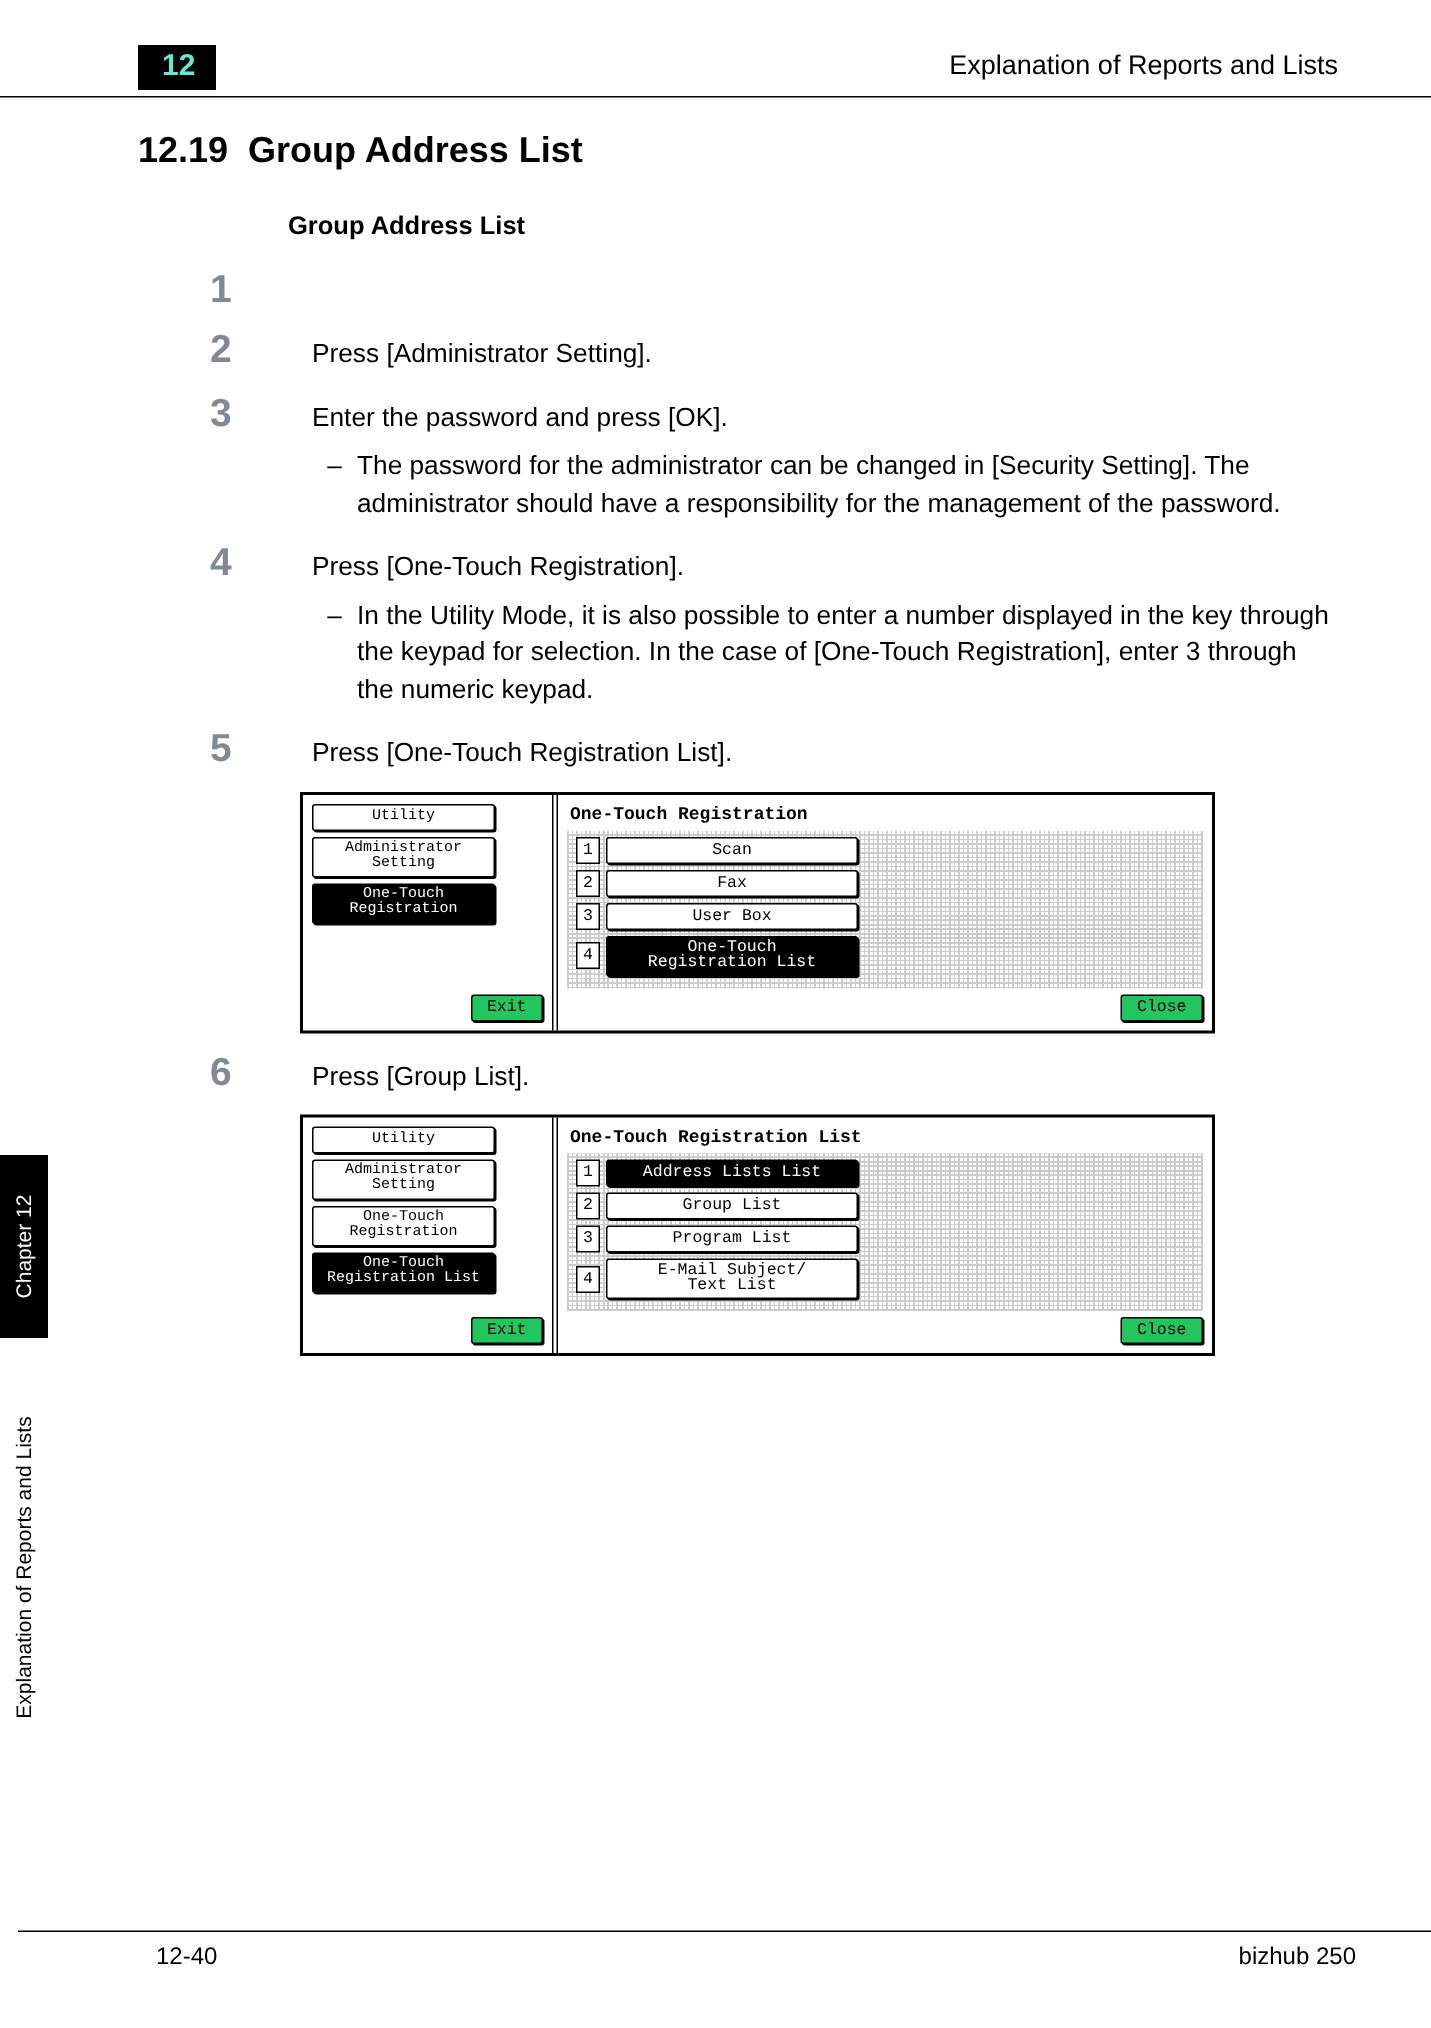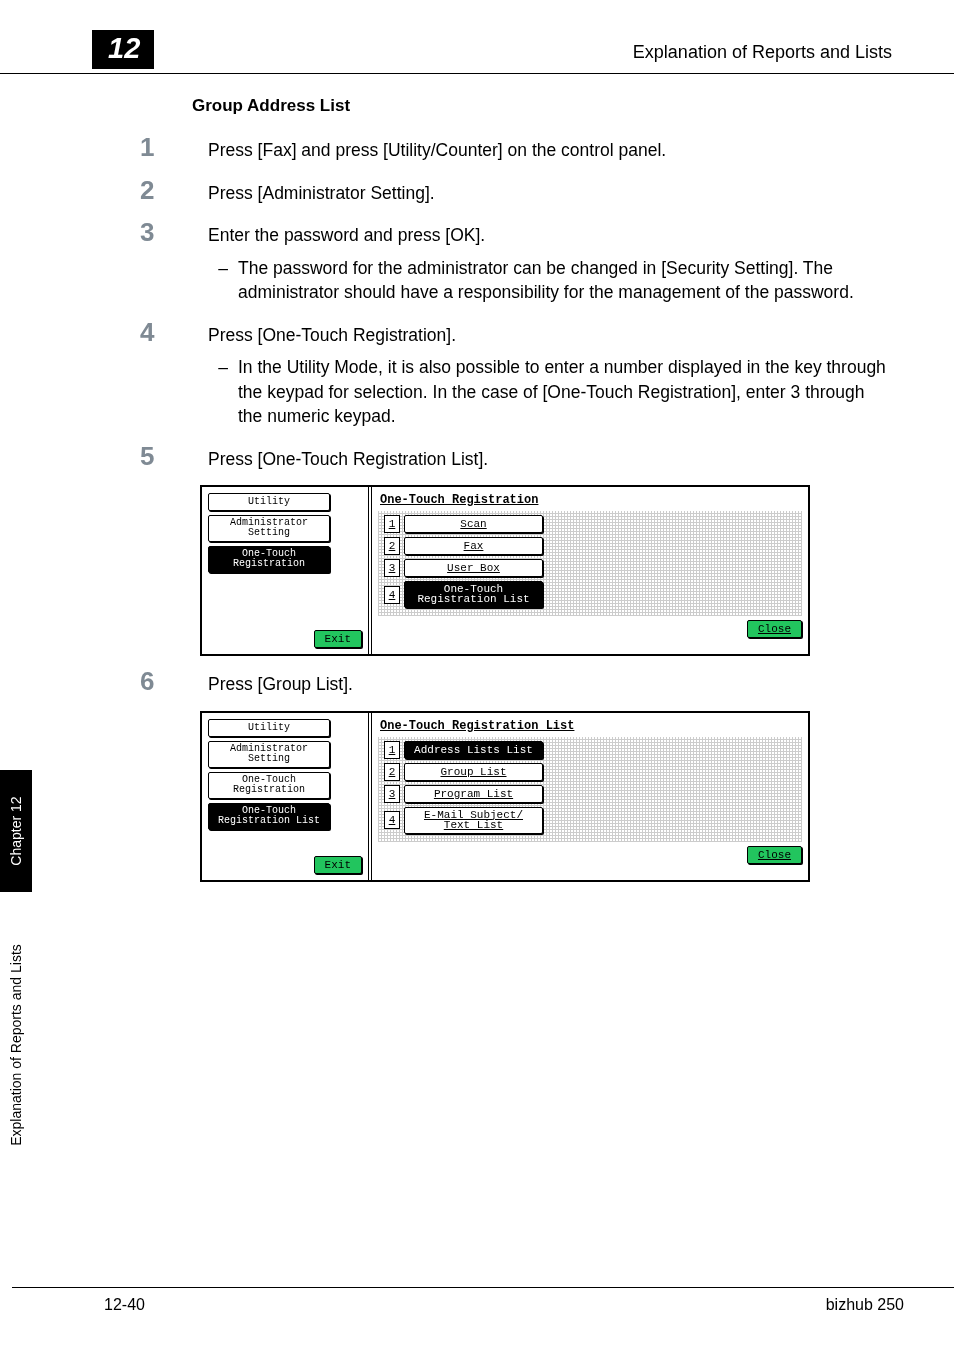--- a/index.html
+++ b/index.html
@@ -14,27 +14,26 @@
   }
   .header-row {
     display: flex;
     align-items: flex-end;
     padding: 30px 62px 4px 92px;
     border-bottom: 1px solid #000;
     margin-bottom: 22px;
   }
   .chapter-tab {
     background: #000;
-    color: #ffffff;
-    font-weight: bold;
-    font-size: 29px;
+    color: #5eead4;
+    font-weight: bold;
+    font-size: 20px;
     padding: 4px 14px 6px 16px;
     line-height: 1;
     margin-right: auto;
-    font-style: italic;
   }
   .header-title {
     font-size: 18px;
     padding-bottom: 6px;
   }
   .content {
     padding-left: 120px;
     padding-right: 62px;
   }
   .section-title {
@@ -99,24 +98,23 @@
     border-right: 4px double #000;
     display: flex;
     flex-direction: column;
     justify-content: space-between;
     padding: 6px;
   }
   .ui-left-top { }
   .ui-left-bottom { display: flex; justify-content: flex-end; }
   .ui-right {
     flex: 1;
-    padding: 4px 6px 16px 6px;
+    padding: 4px 6px 6px 6px;
     display: flex;
     flex-direction: column;
-    text-decoration: underline;
   }
   .ui-title {
     font-weight: bold;
     padding: 2px 4px 4px 2px;
   }
   .ui-right-main {
     background-image: repeating-linear-gradient(0deg, #ccc 0 1px, transparent 1px 3px),
                       repeating-linear-gradient(90deg, #ccc 0 1px, transparent 1px 3px);
     padding: 4px 6px;
     flex: 1;
@@ -134,21 +132,21 @@
     background: #fff;
     text-align: center;
     margin-right: 4px;
     font-size: 11px;
     line-height: 16px;
   }
   .ui-btn {
     border: 1px solid #000;
     background: #fff;
     padding: 2px 0;
-    width: 139px;
+    width: 168px;
     text-align: center;
     border-radius: 2px;
     box-shadow: 1px 1px 0 #000;
     font-size: 11px;
     line-height: 12px;
     position: relative;
   }
   .ui-btn.selected {
     background: #000;
     color: #fff;
@@ -238,26 +236,29 @@
 </head>
 <body>
 
 <div class="header-row">
   <div class="chapter-tab">12</div>
   <div class="header-title">Explanation of Reports and Lists</div>
 </div>
 
 <div class="content">
 
+  <div class="section-title">
+    <span>12.19</span>&nbsp;
+    <span>Group Address List</span>
+  </div>
 
   <div class="subhead">Group Address List</div>
 
   <div class="step">
     <div class="step-num">1</div>
-    <div class="step-body">Press [Fax] and press [Utility/Counter] on the control panel.</div>
   </div>
 
   <div class="step">
     <div class="step-num">2</div>
     <div class="step-body">Press [Administrator Setting].</div>
   </div>
 
   <div class="step">
     <div class="step-num">3</div>
     <div class="step-body">

